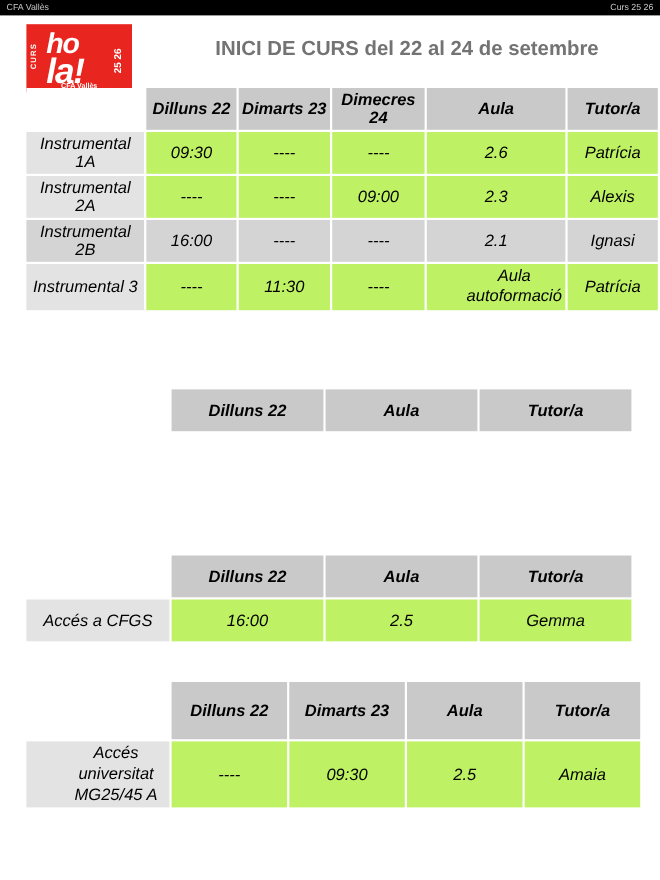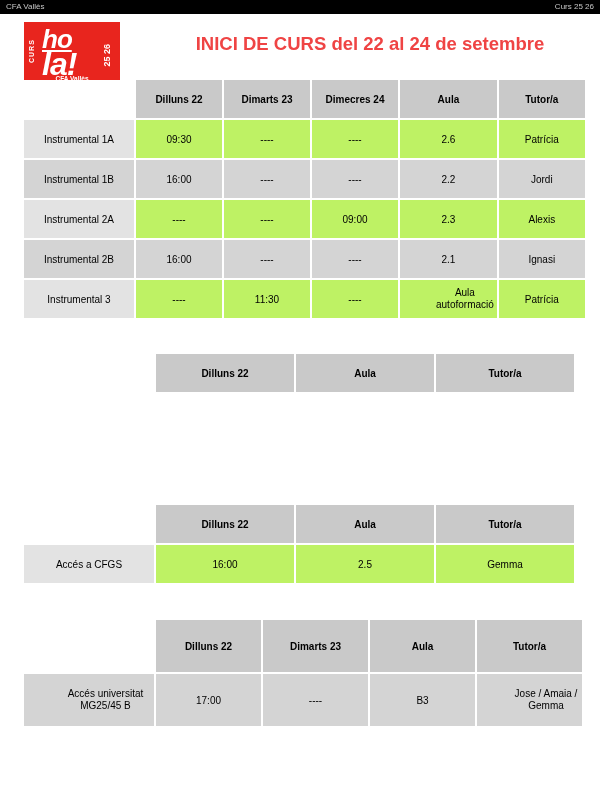--- a/index.html
+++ b/index.html
@@ -57,21 +57,20 @@
     text-align: center;
   }
   .logo .ho {
     position: absolute;
     left: 18px;
     top: 2px;
     font-size: 26px;
     font-weight: bold;
     font-style: italic;
     letter-spacing: -1px;
-    text-decoration: underline;
   }
   .logo .la {
     position: absolute;
     left: 18px;
     top: 24px;
     font-size: 32px;
     font-weight: bold;
     font-style: italic;
     letter-spacing: -1px;
   }
@@ -98,30 +97,31 @@
 
   
   .title {
     position: absolute;
     top: 33px;
     left: 150px;
     width: 440px;
     text-align: center;
     font-size: 18.5px;
     font-weight: bold;
-    color: #ef4444;
+    color: #737373;
   }
 
   
   table {
     border-collapse: separate;
     border-spacing: 2px;
     position: absolute;
-    font-size: 10px;
+    font-size: 15px;
     color: #000000;
+    font-style: italic;
   }
   table td, table th {
     background: #d4d4d4;
     text-align: center;
     vertical-align: middle;
     font-weight: normal;
     padding: 2px 3px;
   }
   table th {
     background: #c9c9c9;
@@ -195,28 +195,20 @@
     </thead>
     <tbody>
       <tr class="light">
         <td class="rowlabel">Instrumental 1A</td>
         <td>09:30</td>
         <td>----</td>
         <td>----</td>
         <td>2.6</td>
         <td>Patrícia</td>
       </tr>
-      <tr>
-        <td class="rowlabel">Instrumental 1B</td>
-        <td>16:00</td>
-        <td>----</td>
-        <td>----</td>
-        <td>2.2</td>
-        <td>Jordi</td>
-      </tr>
       <tr class="light">
         <td class="rowlabel">Instrumental 2A</td>
         <td>----</td>
         <td>----</td>
         <td>09:00</td>
         <td>2.3</td>
         <td>Alexis</td>
       </tr>
       <tr>
         <td class="rowlabel">Instrumental 2B</td>
@@ -273,23 +265,23 @@
     <thead>
       <tr>
         <th class="c0 blank"></th>
         <th class="c1">Dilluns 22</th>
         <th class="c2">Dimarts 23</th>
         <th class="c3">Aula</th>
         <th class="c4">Tutor/a</th>
       </tr>
     </thead>
     <tbody>
-      <tr>
-        <td class="rowlabel two-line">Accés universitat MG25/45 B</td>
-        <td>17:00</td>
-        <td>----</td>
-        <td>B3</td>
-        <td class="two-line">Jose / Amaia / Gemma</td>
+      <tr class="light">
+        <td class="rowlabel two-line">Accés universitat MG25/45 A</td>
+        <td>----</td>
+        <td>09:30</td>
+        <td>2.5</td>
+        <td>Amaia</td>
       </tr>
     </tbody>
   </table>
 
 </div>
 
 </body></html>

